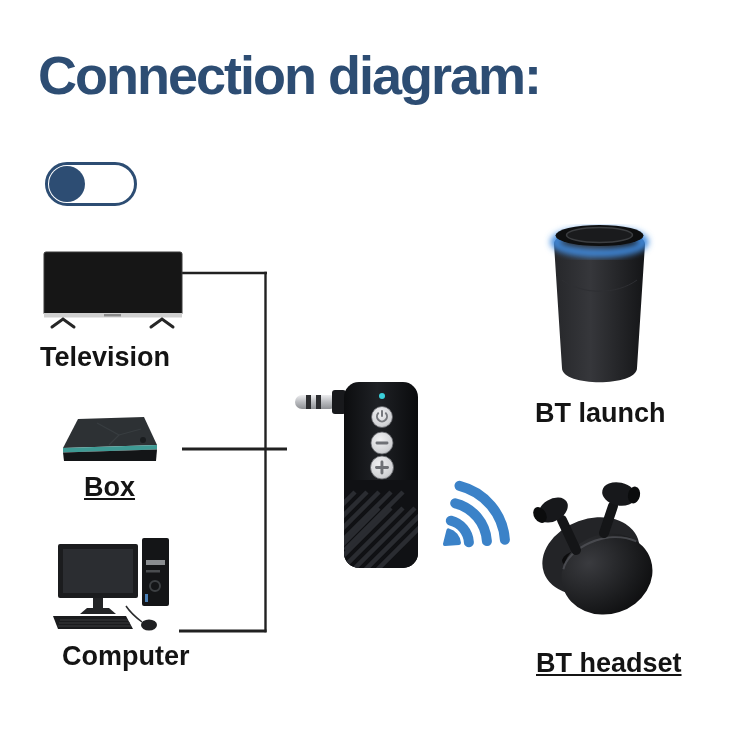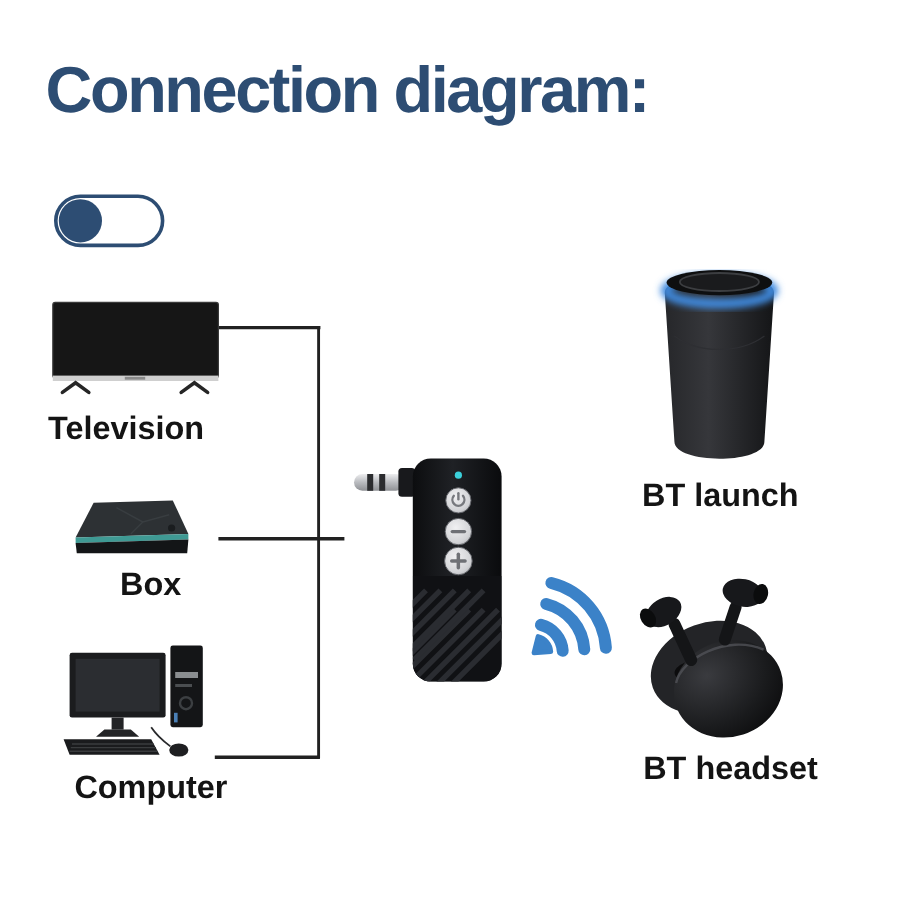--- a/index.html
+++ b/index.html
@@ -63,21 +63,21 @@
 
 <div class="abs" style="left:57px;top:415px;">
   <svg width="105" height="50" viewBox="0 0 105 50">
     <polygon points="21,4 87,2 100,30 6,33" fill="#2d3134"></polygon>
     <path d="M40,8 L62,20 M62,20 L52,30 M62,20 L84,14" stroke="#383d40" stroke-width="1.2" fill="none"></path>
     <circle cx="86" cy="25" r="3" fill="#1a1d1f"></circle>
     <polygon points="6,33 100,30 100,34.5 6,37.5" fill="#3f9a94"></polygon>
     <polygon points="6,37.5 100,34.5 99,46 7,46" fill="#131517"></polygon>
   </svg>
 </div>
-<div class="abs item-label" style="left:100px;top:472px;">Box</div>
+<div class="abs item-label" style="left:84px;top:472px;text-decoration:underline;">Box</div>
 
 <div class="abs" style="left:50px;top:532px;">
   <svg width="130" height="105" viewBox="0 0 130 105">
     <rect x="8" y="12" width="80" height="54" rx="2" fill="#1b1c1e"></rect>
     <rect x="13" y="17" width="70" height="44" fill="#2b2d31"></rect>
     <rect x="43" y="66" width="10" height="10" fill="#232426"></rect>
     <polygon points="30,82 66,82 59,76 37,76" fill="#232426"></polygon>
     <rect x="92" y="6" width="27" height="68" rx="2" fill="#141517"></rect>
     <rect x="96" y="28" width="19" height="5" fill="#8a8d90"></rect>
     <rect x="96" y="38" width="14" height="2.5" fill="#4a4d50"></rect>
@@ -221,13 +221,13 @@
       <ellipse cx="15" cy="47" rx="6" ry="8.5" transform="rotate(-32 15 47)" fill="#0b0c0d"></ellipse>
     </g>
 
     <g>
       <line x1="88" y1="38" x2="79" y2="65" stroke="#141517" stroke-width="10" stroke-linecap="round"></line>
       <ellipse cx="94" cy="26" rx="17" ry="11.5" transform="rotate(12 94 26)" fill="#17181b"></ellipse>
       <ellipse cx="109" cy="27" rx="6" ry="8.5" transform="rotate(12 109 27)" fill="#0b0c0d"></ellipse>
     </g>
   </svg>
 </div>
-<div class="abs item-label" style="left:536px;top:625px;">BT headset</div>
+<div class="abs item-label" style="left:536px;top:648px;text-decoration:underline;">BT headset</div>
 
 </body></html>

